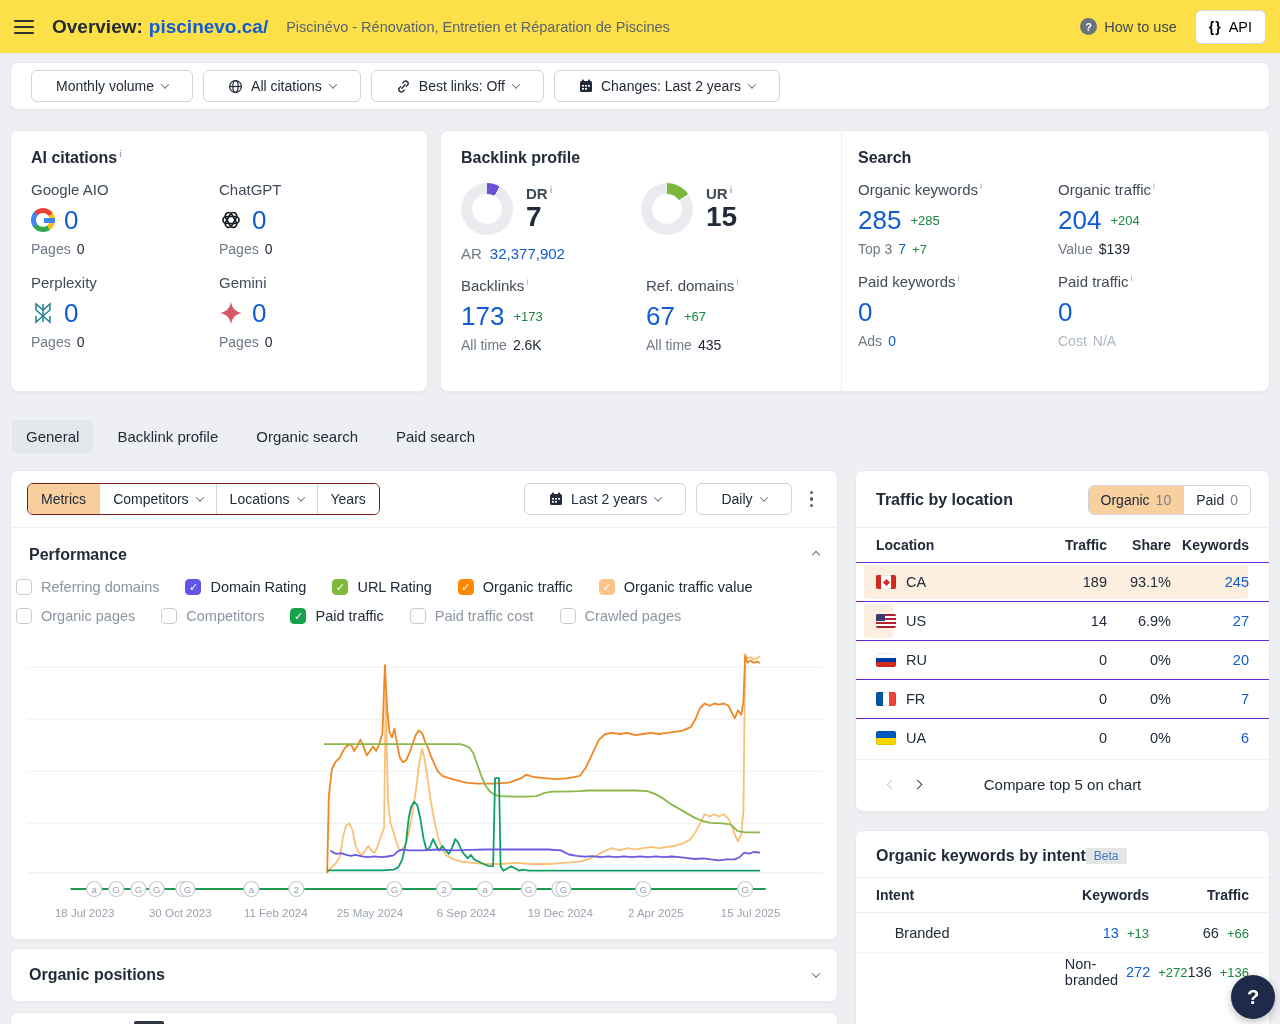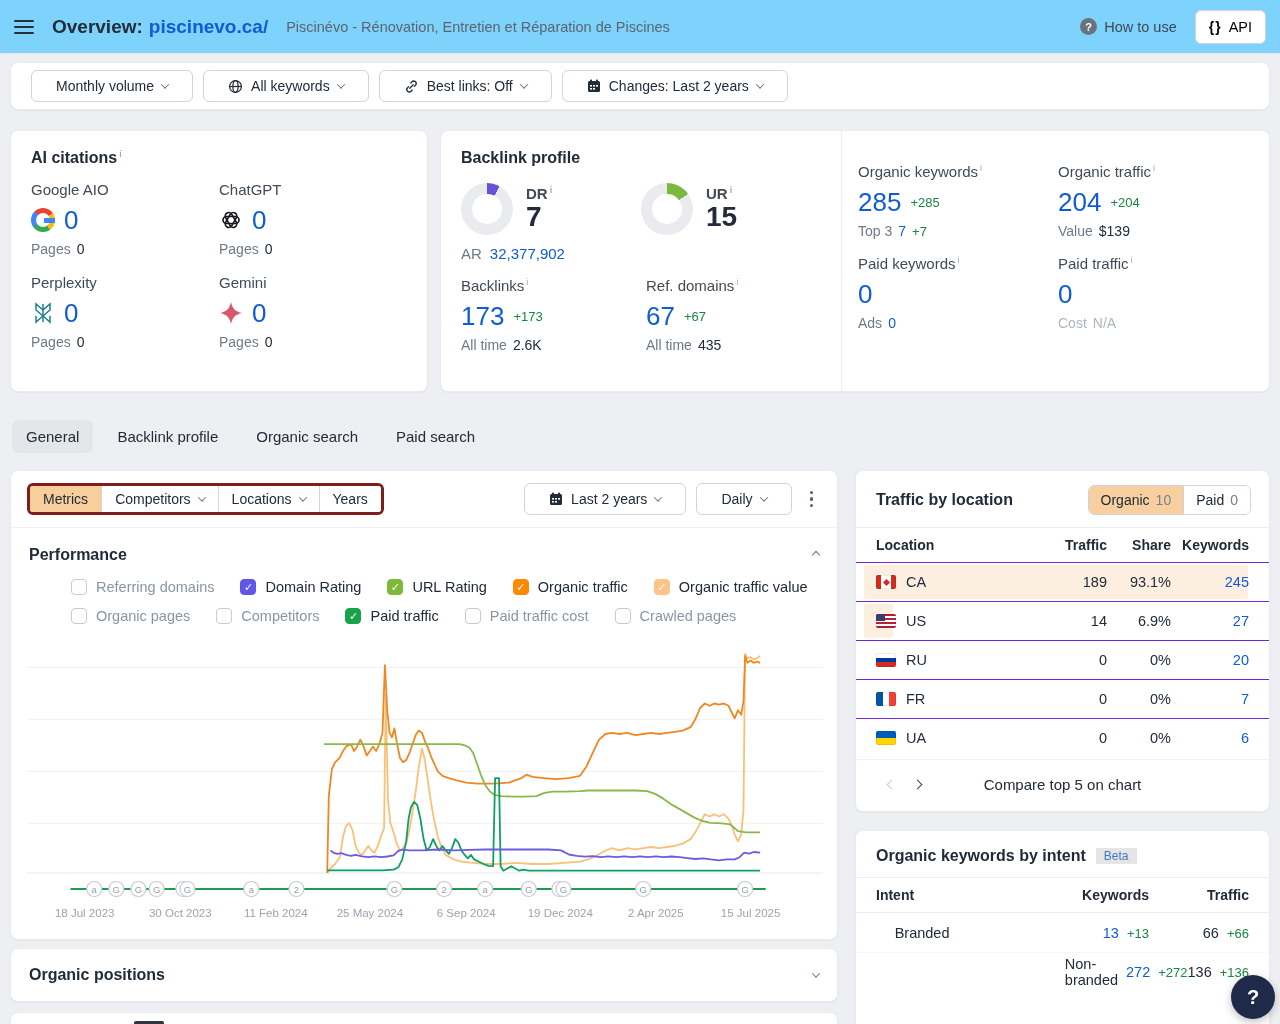--- a/index.html
+++ b/index.html
@@ -5,21 +5,21 @@
   * { box-sizing: border-box; margin: 0; padding: 0; }
   html,body { width:1280px; height:1024px; }
   body {
     font-family: "Liberation Sans", sans-serif;
     background:#edeff2; color:#222b39; overflow:hidden; position:relative;
     font-size:14px;
   }
   .card { position:absolute; background:#fff; border:1px solid #e8eaed; border-radius:8px;
           box-shadow:0 1px 2px rgba(16,24,40,.04); }
   
-  .topbar { position:absolute; left:0; top:0; width:1280px; height:54px; background:#7dd3fc;
+  .topbar { position:absolute; left:0; top:0; width:1280px; height:54px; background:#fde047;
             border-bottom:1px solid #e4e7ea; display:flex; align-items:center; padding:4px 14px; }
   .burger { width:20px; height:14px; display:flex; flex-direction:column; justify-content:space-between; cursor:pointer; margin-right:18px; }
   .burger span { display:block; height:2px; background:#2a2f36; border-radius:1px; }
   .pagetitle { font-size:19px; font-weight:bold; }
   .pagetitle .dom { color:#0f5cd5; margin-left:6px; }
   .subtitle { color:#5b6470; font-size:14.5px; margin-left:18px; }
   .top-right { margin-left:auto; display:flex; align-items:center; gap:18px; }
   .qmark { width:17px; height:17px; border-radius:50%; background:#69727e; color:#fff; font-size:11px;
            font-weight:bold; display:inline-flex; align-items:center; justify-content:center; }
   .howto { display:flex; align-items:center; gap:7px; color:#3f4854; font-size:14.5px; cursor:pointer; }
@@ -64,29 +64,29 @@
   .ar-row { margin-top:10px; font-size:15px; display:flex; gap:8px; }
   .two-col { display:grid; grid-template-columns:185px 185px; margin-top:15px; }
   .two-col-s { display:grid; grid-template-columns:200px 200px; margin-top:14px; }
   
   .tabs { position:absolute; left:12px; top:420px; display:flex; gap:10px; align-items:center; }
   .tab { padding:8px 14px; font-size:15px; cursor:pointer; border-radius:6px; color:#222b39; }
   .tab.active { background:#e4e7ea; }
   
   .card-main { left:10px; top:470px; width:828px; height:470px; }
   .toolbar { display:flex; align-items:center; padding:12px 16px; border-bottom:1px solid #eef0f3; }
-  .seg { display:inline-flex; border:3px solid #7f1d1d; border-radius:6px; overflow:hidden; height:32px; }
+  .seg { display:inline-flex; border:1px solid #7f1d1d; border-radius:6px; overflow:hidden; height:32px; }
   .seg-item { display:flex; align-items:center; gap:8px; padding:0 13px; font-size:14px; border-right:1px solid #cfd4db; background:#fff; cursor:pointer; }
   .seg-item:last-child { border-right:none; }
   .seg-item.hl { background:#f8cf9c; }
   .tb-right { margin-left:auto; display:flex; align-items:center; gap:10px; }
   .kebab { display:flex; flex-direction:column; gap:3px; padding:6px 8px; cursor:pointer; }
   .kebab i { width:3.5px; height:3.5px; border-radius:50%; background:#566070; }
   .perf-head { display:flex; align-items:center; justify-content:space-between; padding:18px 18px 0 18px; }
-  .chk-rows { padding:15px 18px 0 28px;margin-left:32px; }
+  .chk-rows { padding:15px 18px 0 5px; }
   .chk-row { display:flex; gap:26px; margin-bottom:13px; }
   .chk { display:flex; align-items:center; gap:9px; font-size:14.5px; cursor:pointer; color:#222b39; }
   .chk.muted { color:#8b95a1; }
   .box { width:16px; height:16px; border:1.5px solid #c6ccd4; border-radius:4px; background:#fff;
          display:inline-flex; align-items:center; justify-content:center; color:#fff; font-size:11px; }
   .chart-wrap { padding:4px 16px 0 16px; }
   
   .card-orgpos { left:10px; top:948px; width:828px; height:54px; display:flex; align-items:center;
                  justify-content:space-between; padding:0 18px; }
   .card-sliver { left:10px; top:1012px; width:828px; height:20px; border-radius:8px 8px 0 0; }
@@ -116,21 +116,21 @@
   .flag[data-flag="fr"] { background:linear-gradient(90deg,#0055a4 0 34%,#fff 34% 67%,#ef4135 67%); }
   .flag[data-flag="ua"] { background:linear-gradient(180deg,#005bbb 0 50%,#ffd500 50%); }
   .kw-link { color:#0f5cd5; cursor:pointer; }
   .tl-foot { position:relative; display:flex; align-items:center; height:50px; padding:0 22px; border-top:1px solid #f0f2f4; margin-top:2px; }
   .pg { width:26px; height:26px; display:flex; align-items:center; justify-content:center; cursor:pointer; }
   .cvl { width:7px; height:7px; border-left:1.8px solid #c7ccd3; border-bottom:1.8px solid #c7ccd3; transform:rotate(45deg); }
   .cvr { width:7px; height:7px; border-right:1.8px solid #3a4350; border-bottom:1.8px solid #3a4350; transform:rotate(-45deg); }
   .compare { position:absolute; left:0; right:0; text-align:center; font-size:15px; cursor:pointer; }
   
   .card-intent { left:855px; top:830px; width:415px; height:220px; }
-  .in-head { display:flex; align-items:center; gap:10px; padding:16px 20px 12px 20px; }
+  .in-head { display:flex; align-items:center; padding:16px 20px 12px 20px; }
   .beta { background:#e5e5e5; color:#3f78c8; font-size:12px; padding:1px 8px; border-radius:0; }
   .i-header { display:flex; align-items:center; padding:9px 20px; font-weight:bold; font-size:14px; }
   .c-intent { flex:1; }
   .c-ikw { width:118px; display:flex; justify-content:flex-end; gap:8px; align-items:baseline; text-align:right; }
   .c-itr { width:100px; display:flex; justify-content:flex-end; gap:8px; align-items:baseline; text-align:right; }
   .i-row { display:flex; align-items:center; height:39px; padding:0 20px; position:relative; font-size:14.5px; }
   .i-row > * { position:relative; z-index:1; }
   .i-row + .i-row { border-top:1px solid #f6f7f8; }
   
   .fab { position:absolute; left:1231px; top:975px; width:44px; height:44px; border-radius:50%;
@@ -171,21 +171,21 @@
   <button class="btn">
     <span class="ic">
         <svg width="15" height="15" viewBox="0 0 16 16">
           <g fill="none" stroke="#222b39" stroke-width="1.3">
             <circle cx="8" cy="8" r="6.3"></circle>
             <ellipse cx="8" cy="8" rx="2.8" ry="6.3"></ellipse>
             <path d="M1.7 8h12.6"></path>
           </g>
         </svg>
       </span>
-    <span>All keywords</span>
+    <span>All citations</span>
       <span class="cv"></span>
   </button>
   <button class="btn">
     <span class="ic">
         <svg width="15" height="15" viewBox="0 0 16 16">
           <g fill="none" stroke="#222b39" stroke-width="1.4" stroke-linecap="round">
             <path d="M6.2 9.8l3.6-3.6"></path>
             <path d="M7.3 4.2l1.2-1.2a2.6 2.6 0 013.7 3.7l-1.2 1.2"></path>
             <path d="M8.7 11.8l-1.2 1.2a2.6 2.6 0 01-3.7-3.7l1.2-1.2"></path>
           </g>
@@ -326,20 +326,21 @@
             <span class="delta">+67</span>
           </div>
         <div class="sub-row">
             <span class="lbl-gray">All time</span>
             <span class="val-dark">435</span>
           </div>
       </div>
     </div>
   </div>
   <div class="bl-right">
+    <div class="sec-title">Search</div>
     <div class="two-col-s">
       <div>
         <div class="metric-name"><span>Organic keywords</span><span class="inf">i</span></div>
         <div class="val-row">
             <span class="big-blue">285</span>
             <span class="delta">+285</span>
           </div>
         <div class="sub-row">
             <span class="lbl-gray">Top 3</span>
             <span class="val-blue">7</span>

